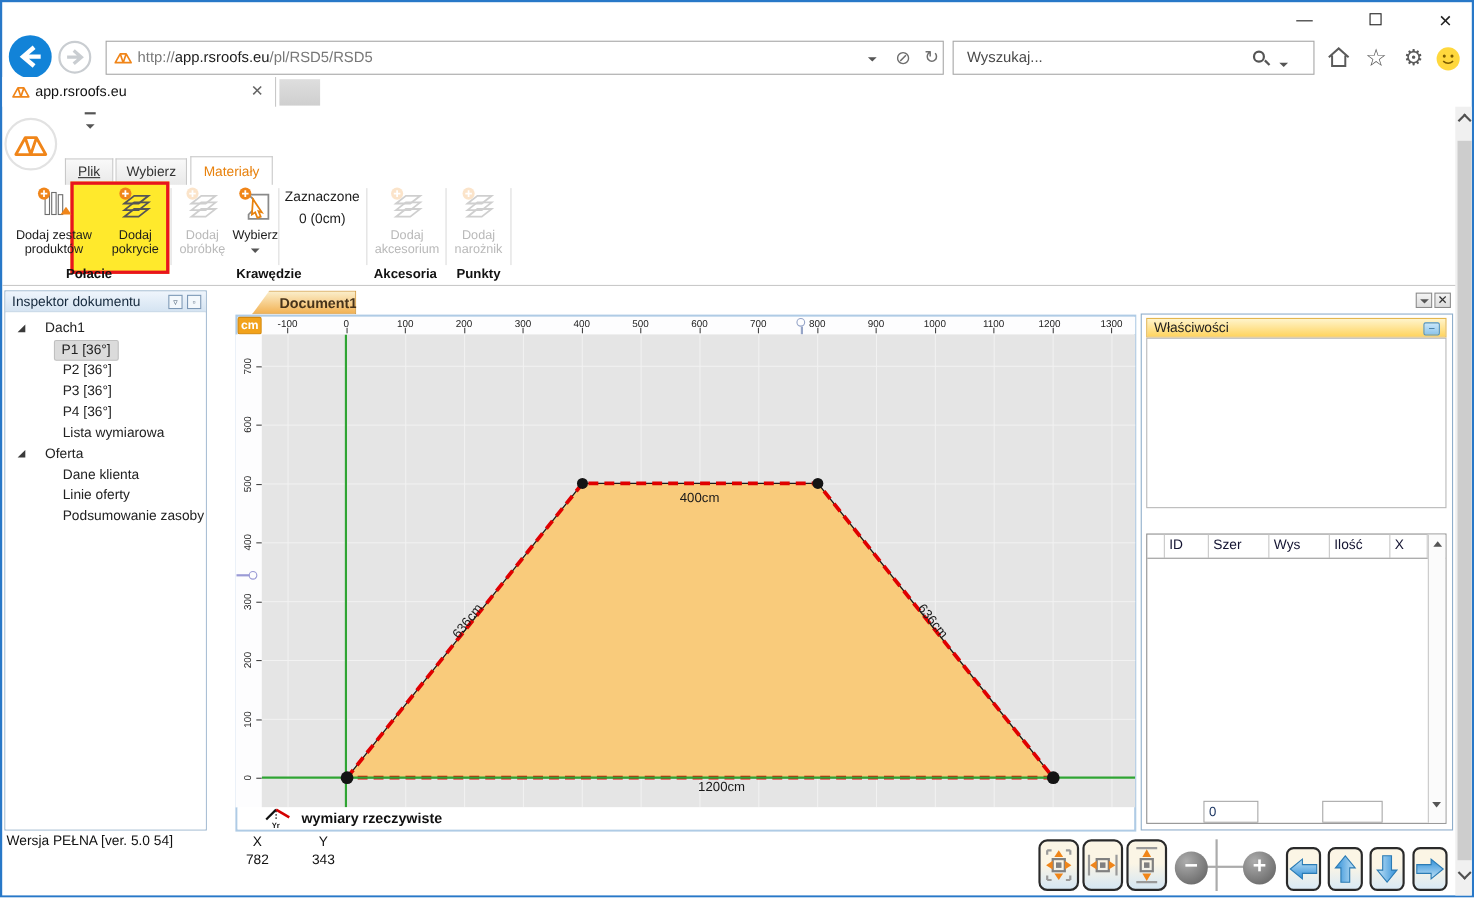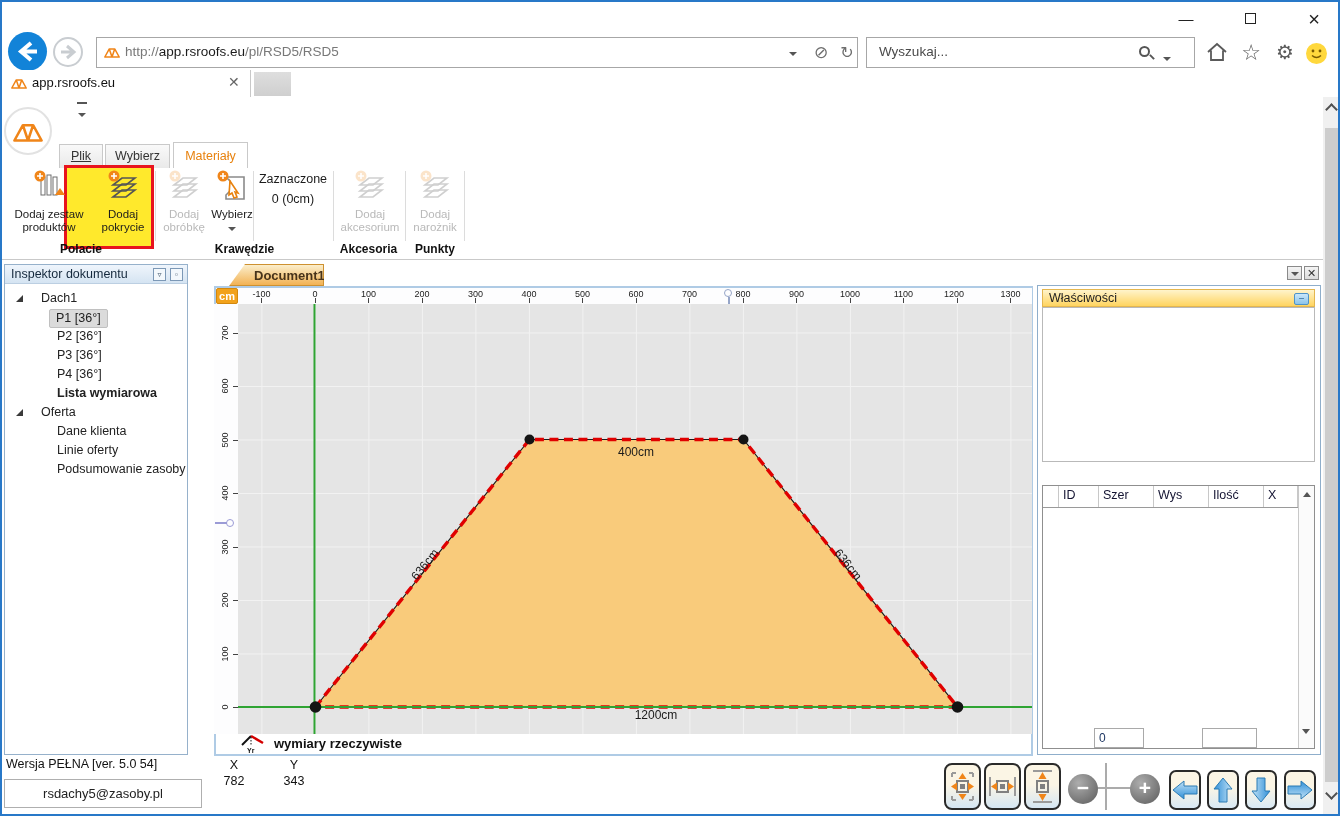--- a/index.html
+++ b/index.html
@@ -283,21 +283,21 @@
         <div class="trow" style="top: 44px;">
           <span style="position: absolute; left: 52px; top: 0px;">P2 [36°]</span>
         </div>
         <div class="trow" style="top: 63px;">
           <span style="position: absolute; left: 52px; top: 0px;">P3 [36°]</span>
         </div>
         <div class="trow" style="top: 82px;">
           <span style="position: absolute; left: 52px; top: 0px;">P4 [36°]</span>
         </div>
         <div class="trow" style="top: 101px;">
-          <span style="position: absolute; left: 52px; top: 0px; font-weight: bold;">Lista wymiarowa</span>
+          <span style="position: absolute; left: 52px; top: 0px;">Lista wymiarowa</span>
         </div>
         <div class="trow" style="top: 120px;">
           <span class="tri-exp" style="position: absolute; left: 11px; top: 5px;"></span>
           <span style="position: absolute; left: 36px; top: 0px;">Oferta</span>
         </div>
         <div class="trow" style="top: 139px;">
           <span style="position: absolute; left: 52px; top: 0px;">Dane klienta</span>
         </div>
         <div class="trow" style="top: 158px;">
           <span style="position: absolute; left: 52px; top: 0px;">Linie oferty</span>
@@ -417,21 +417,20 @@
     <div class="pthead-line"></div>
     <div class="pscol">
       <div class="tri-up" style="margin:6px auto 0 auto;"></div>
       <div class="tri-dn" style="position:absolute;bottom:14px;left:3px;"></div>
     </div>
   </div>
   <input class="pinput" style="left: 1092px; top: 726px; width: 50px;" value="0">
   <input class="pinput" style="left: 1200px; top: 726px; width: 55px;" value="">
 
   <div class="statxt" style="left:4px;top:755px;">Wersja PEŁNA [ver. 5.0 54]</div>
-  <div class="abs" style="left:2px;top:777px;width:198px;height:29px;border:1px solid #AFAFAF;text-align:center;line-height:27px;font-size:13px;">rsdachy5@zasoby.pl</div>
   <div class="statxt" style="left:218px;top:756px;width:28px;text-align:center;">X</div>
   <div class="statxt" style="left:218px;top:772px;width:28px;text-align:center;">782</div>
   <div class="statxt" style="left:278px;top:756px;width:28px;text-align:center;">Y</div>
   <div class="statxt" style="left:278px;top:772px;width:28px;text-align:center;">343</div>
 
   <div class="fitbtn" style="left:942px;">
     <svg width="33" height="43" viewBox="0 0 33 43">
       <path d="M6 8 H10 M6 8 V12 M27 8 H23 M27 8 V12 M6 35 H10 M6 35 V31 M27 35 H23 M27 35 V31" stroke="#9A9A9A" stroke-width="2" fill="none"></path>
       <rect x="11" y="16" width="11" height="11" fill="none" stroke="#808080" stroke-width="2"></rect>
       <rect x="14" y="19" width="5" height="5" fill="#808080"></rect>

